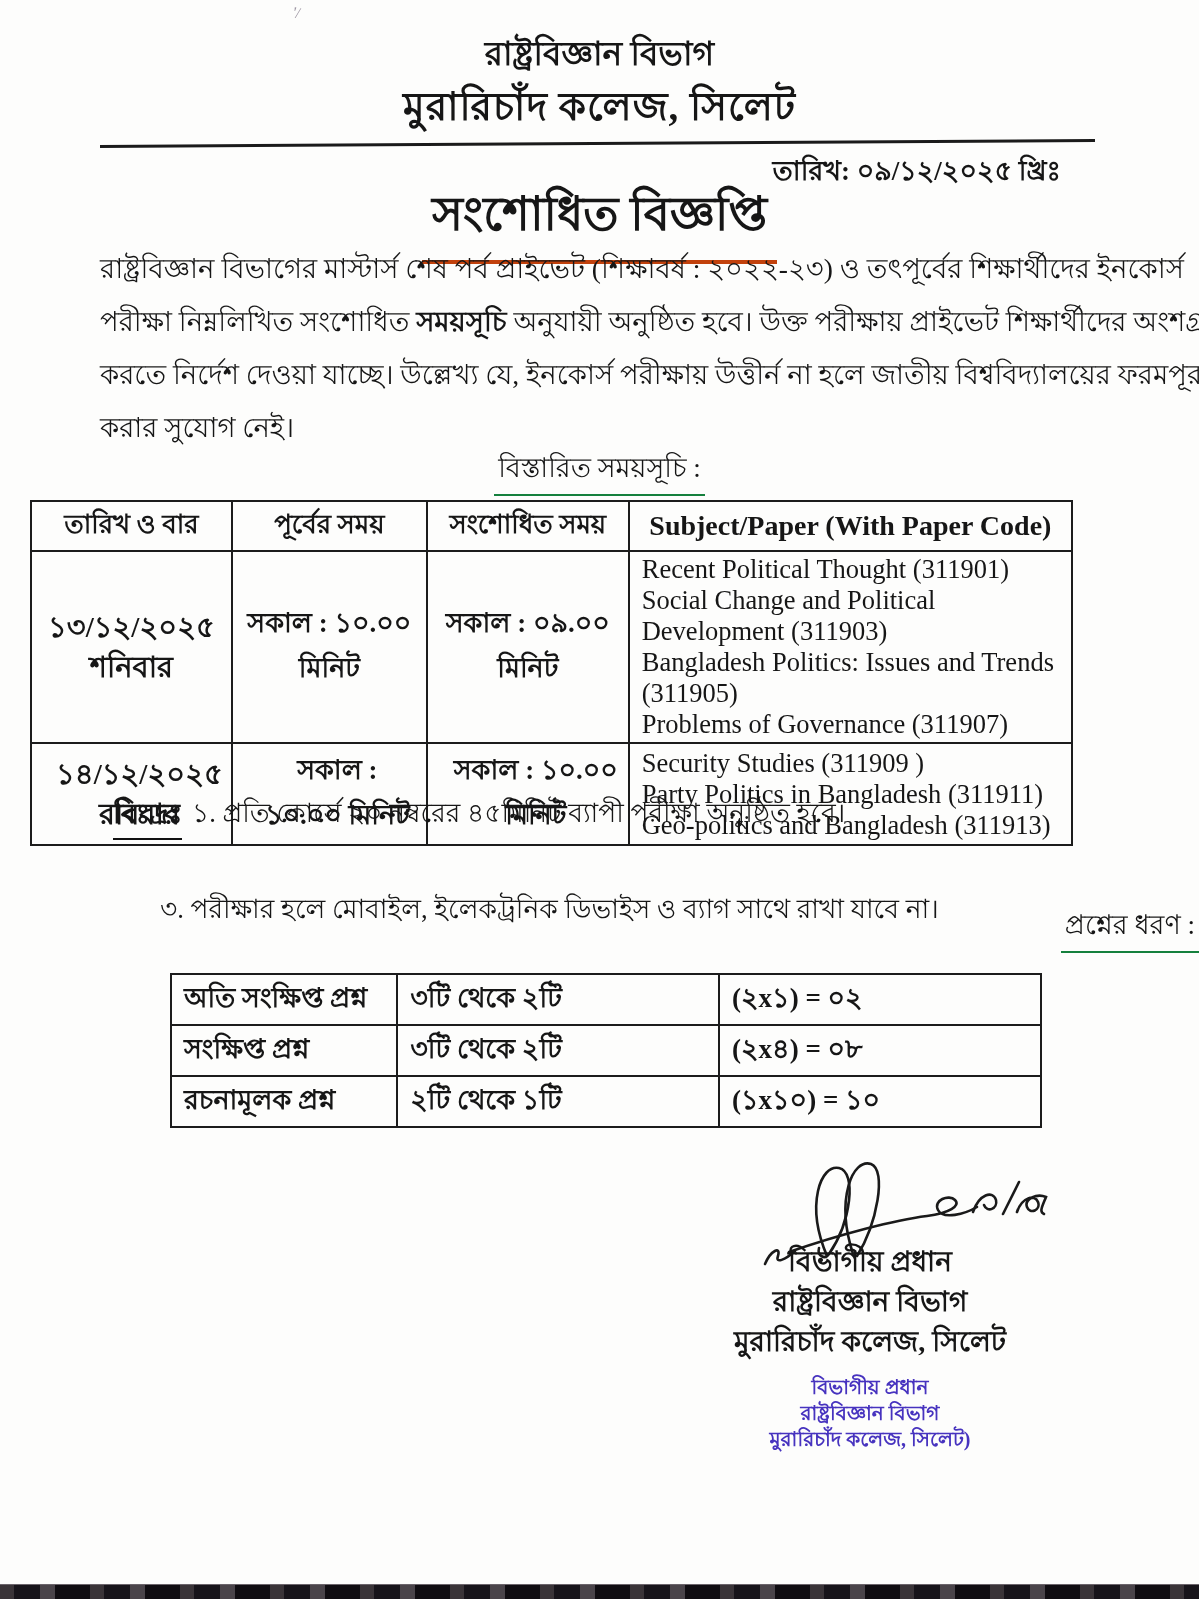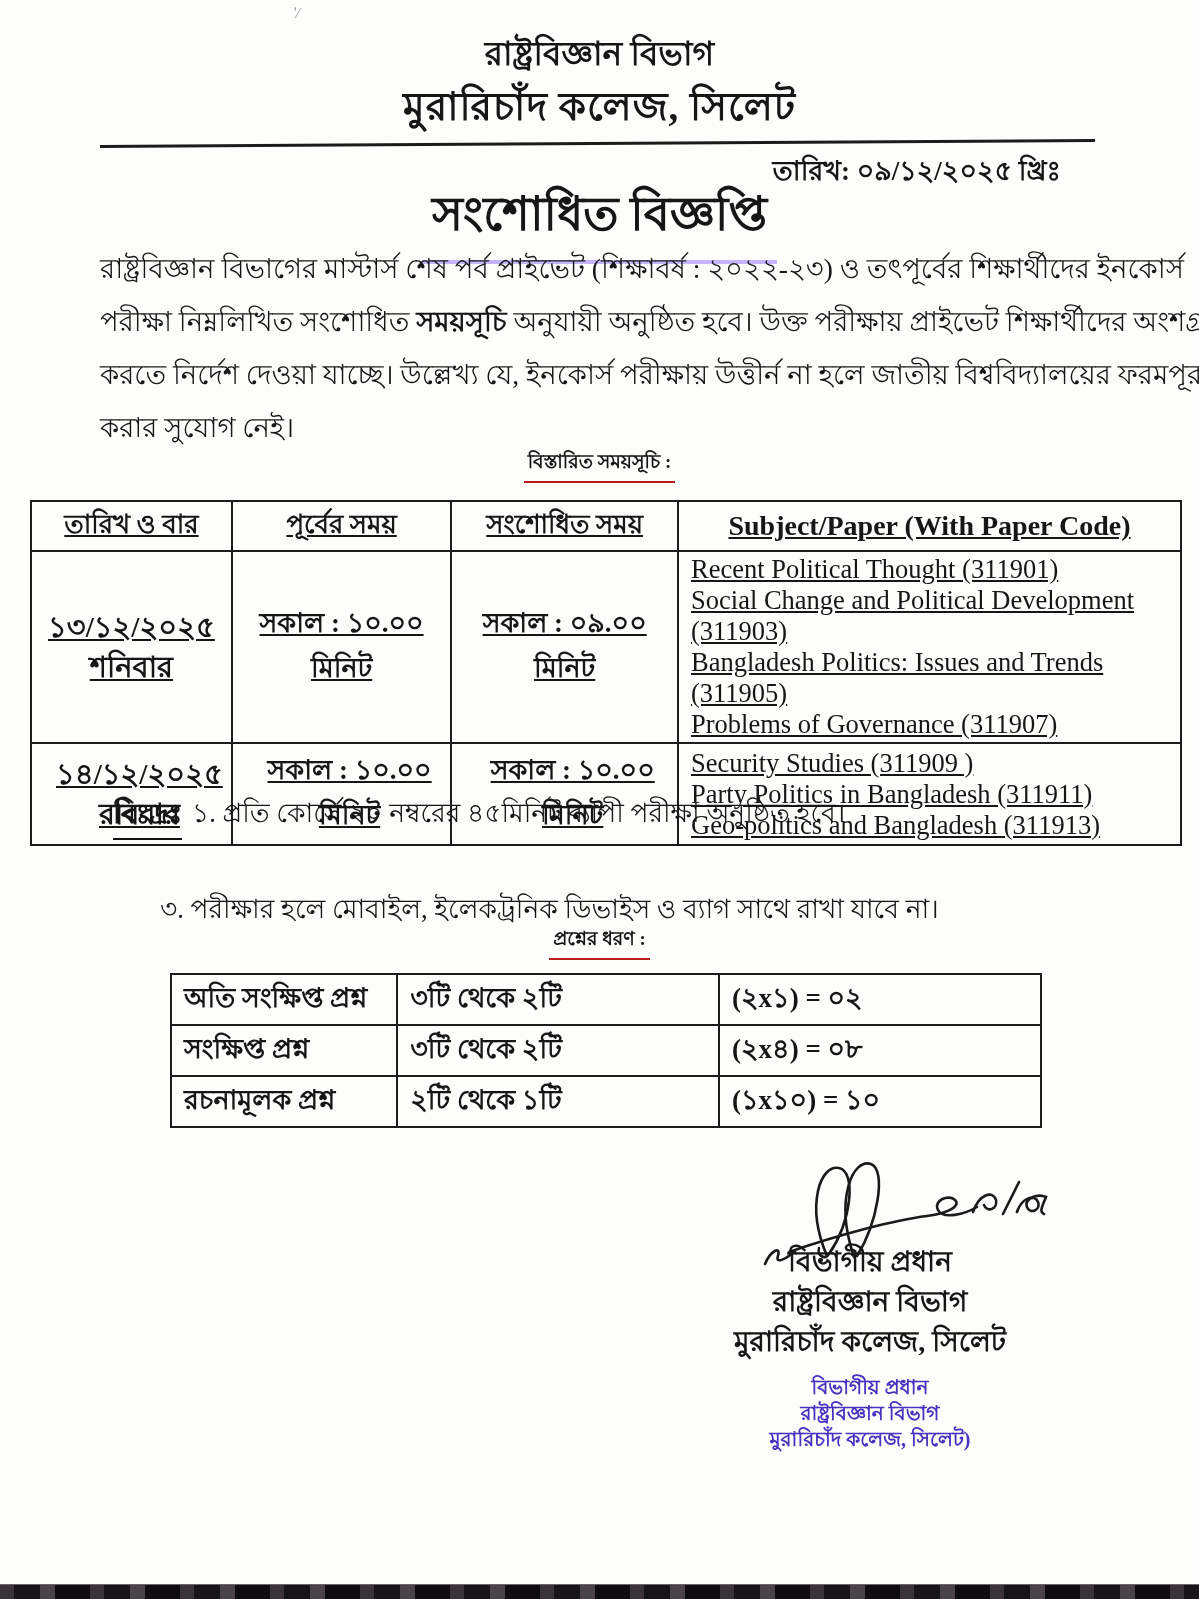--- a/index.html
+++ b/index.html
@@ -10,30 +10,30 @@
   }
   .abs{position:absolute;}
   .center{left:0;width:1199px;text-align:center;}
   .bn{font-family:"Liberation Serif", serif;}
   
   .dept{top:28px;font-size:33px;font-weight:700;}
   .college{top:76px;font-size:39px;font-weight:700;letter-spacing:1px;}
   .rule{top:142px;left:100px;width:995px;height:3px;background:#1b1b1b;transform:rotate(-0.35deg);}
   .dateline{top:150px;right:138px;font-size:27px;font-weight:700;}
   .title-wrap{top:178px;}
-  .title{display:inline-block;font-size:47px;font-weight:800;border-bottom:4px solid #c4b5fd;padding:0 10px 4px 10px;}
+  .title{display:inline-block;font-size:47px;font-weight:800;border-bottom:4px solid #c2410c;padding:0 10px 4px 10px;}
   
   .pline{left:100px;width:1005px;font-size:27.5px;white-space:nowrap;}
   .l1{top:248px;} .l2{top:301px;} .l3{top:354px;} .l4{top:407px;}
   
-  .sechead{display:inline-block;font-size:19px;font-weight:700;border-bottom:2px solid #b91c1c;padding:0 4px 2px 4px;}
-  .sh1{top:447px;} .sh2{top:924px;}
+  .sechead{display:inline-block;font-size:27px;font-weight:400;border-bottom:2px solid #15803d;padding:0 4px 2px 4px;}
+  .sh1{top:447px;} .sh2{top:904px;text-align:right;}
   
   table{border-collapse:collapse;}
-  .t1{top:500px;left:30px;width:1152px;text-decoration:underline;}
+  .t1{top:500px;left:30px;width:1043px;}
   .t1 th,.t1 td{border:2.5px solid #1c1c1c;padding:2px 8px;vertical-align:middle;}
   .t1 th{font-size:26px;font-weight:700;text-align:center;}
   .t1 th.eng{font-size:28px;}
   .c-date{width:14%;} .c-prev{width:19.8%;margin-top:41px;} .c-rev{width:20.4%;} .c-subj{width:45.8%;}
   .datecell{font-size:29px;font-weight:700;text-align:center;line-height:40px;}
   .timecell{font-size:27px;font-weight:700;text-align:center;}
   .subjcell{font-size:26.5px;line-height:31px;padding-left:12px !important;}
   .r1 td{height:126px;} .r2 td{height:96px;padding-left:24px;}
   
   .notelabel{top:793px;left:113px;font-size:27px;font-weight:800;border-bottom:2.5px solid #111;padding-bottom:0;}

